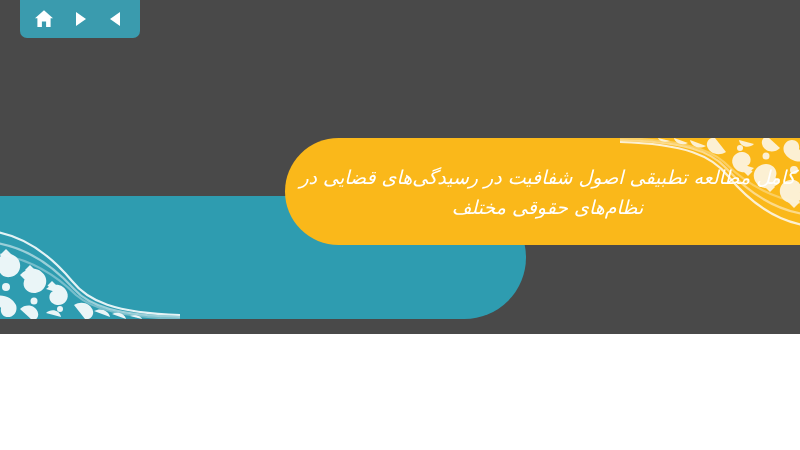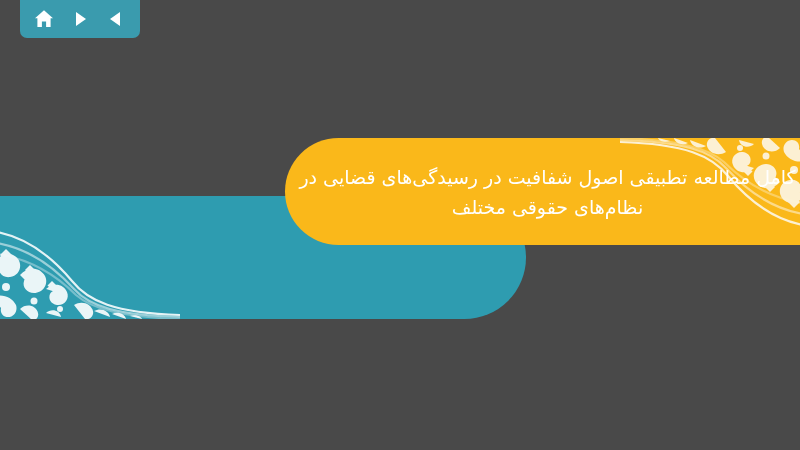--- a/index.html
+++ b/index.html
@@ -5,25 +5,26 @@
 <style>
   html, body {
     margin: 0;
     padding: 0;
     background: #ffffff;
   }
 
   #slide {
     position: relative;
     width: 800px;
-    height: 450px;
+    height: 334px;
     overflow: hidden;
     background: #494949;
     font-family: "DejaVu Sans", sans-serif;
     user-select: none;
+    font-style: italic;
   }
 
   
   .slide-bg {
     position: absolute;
     inset: 0;
     background: #494949;
   }
 
   

